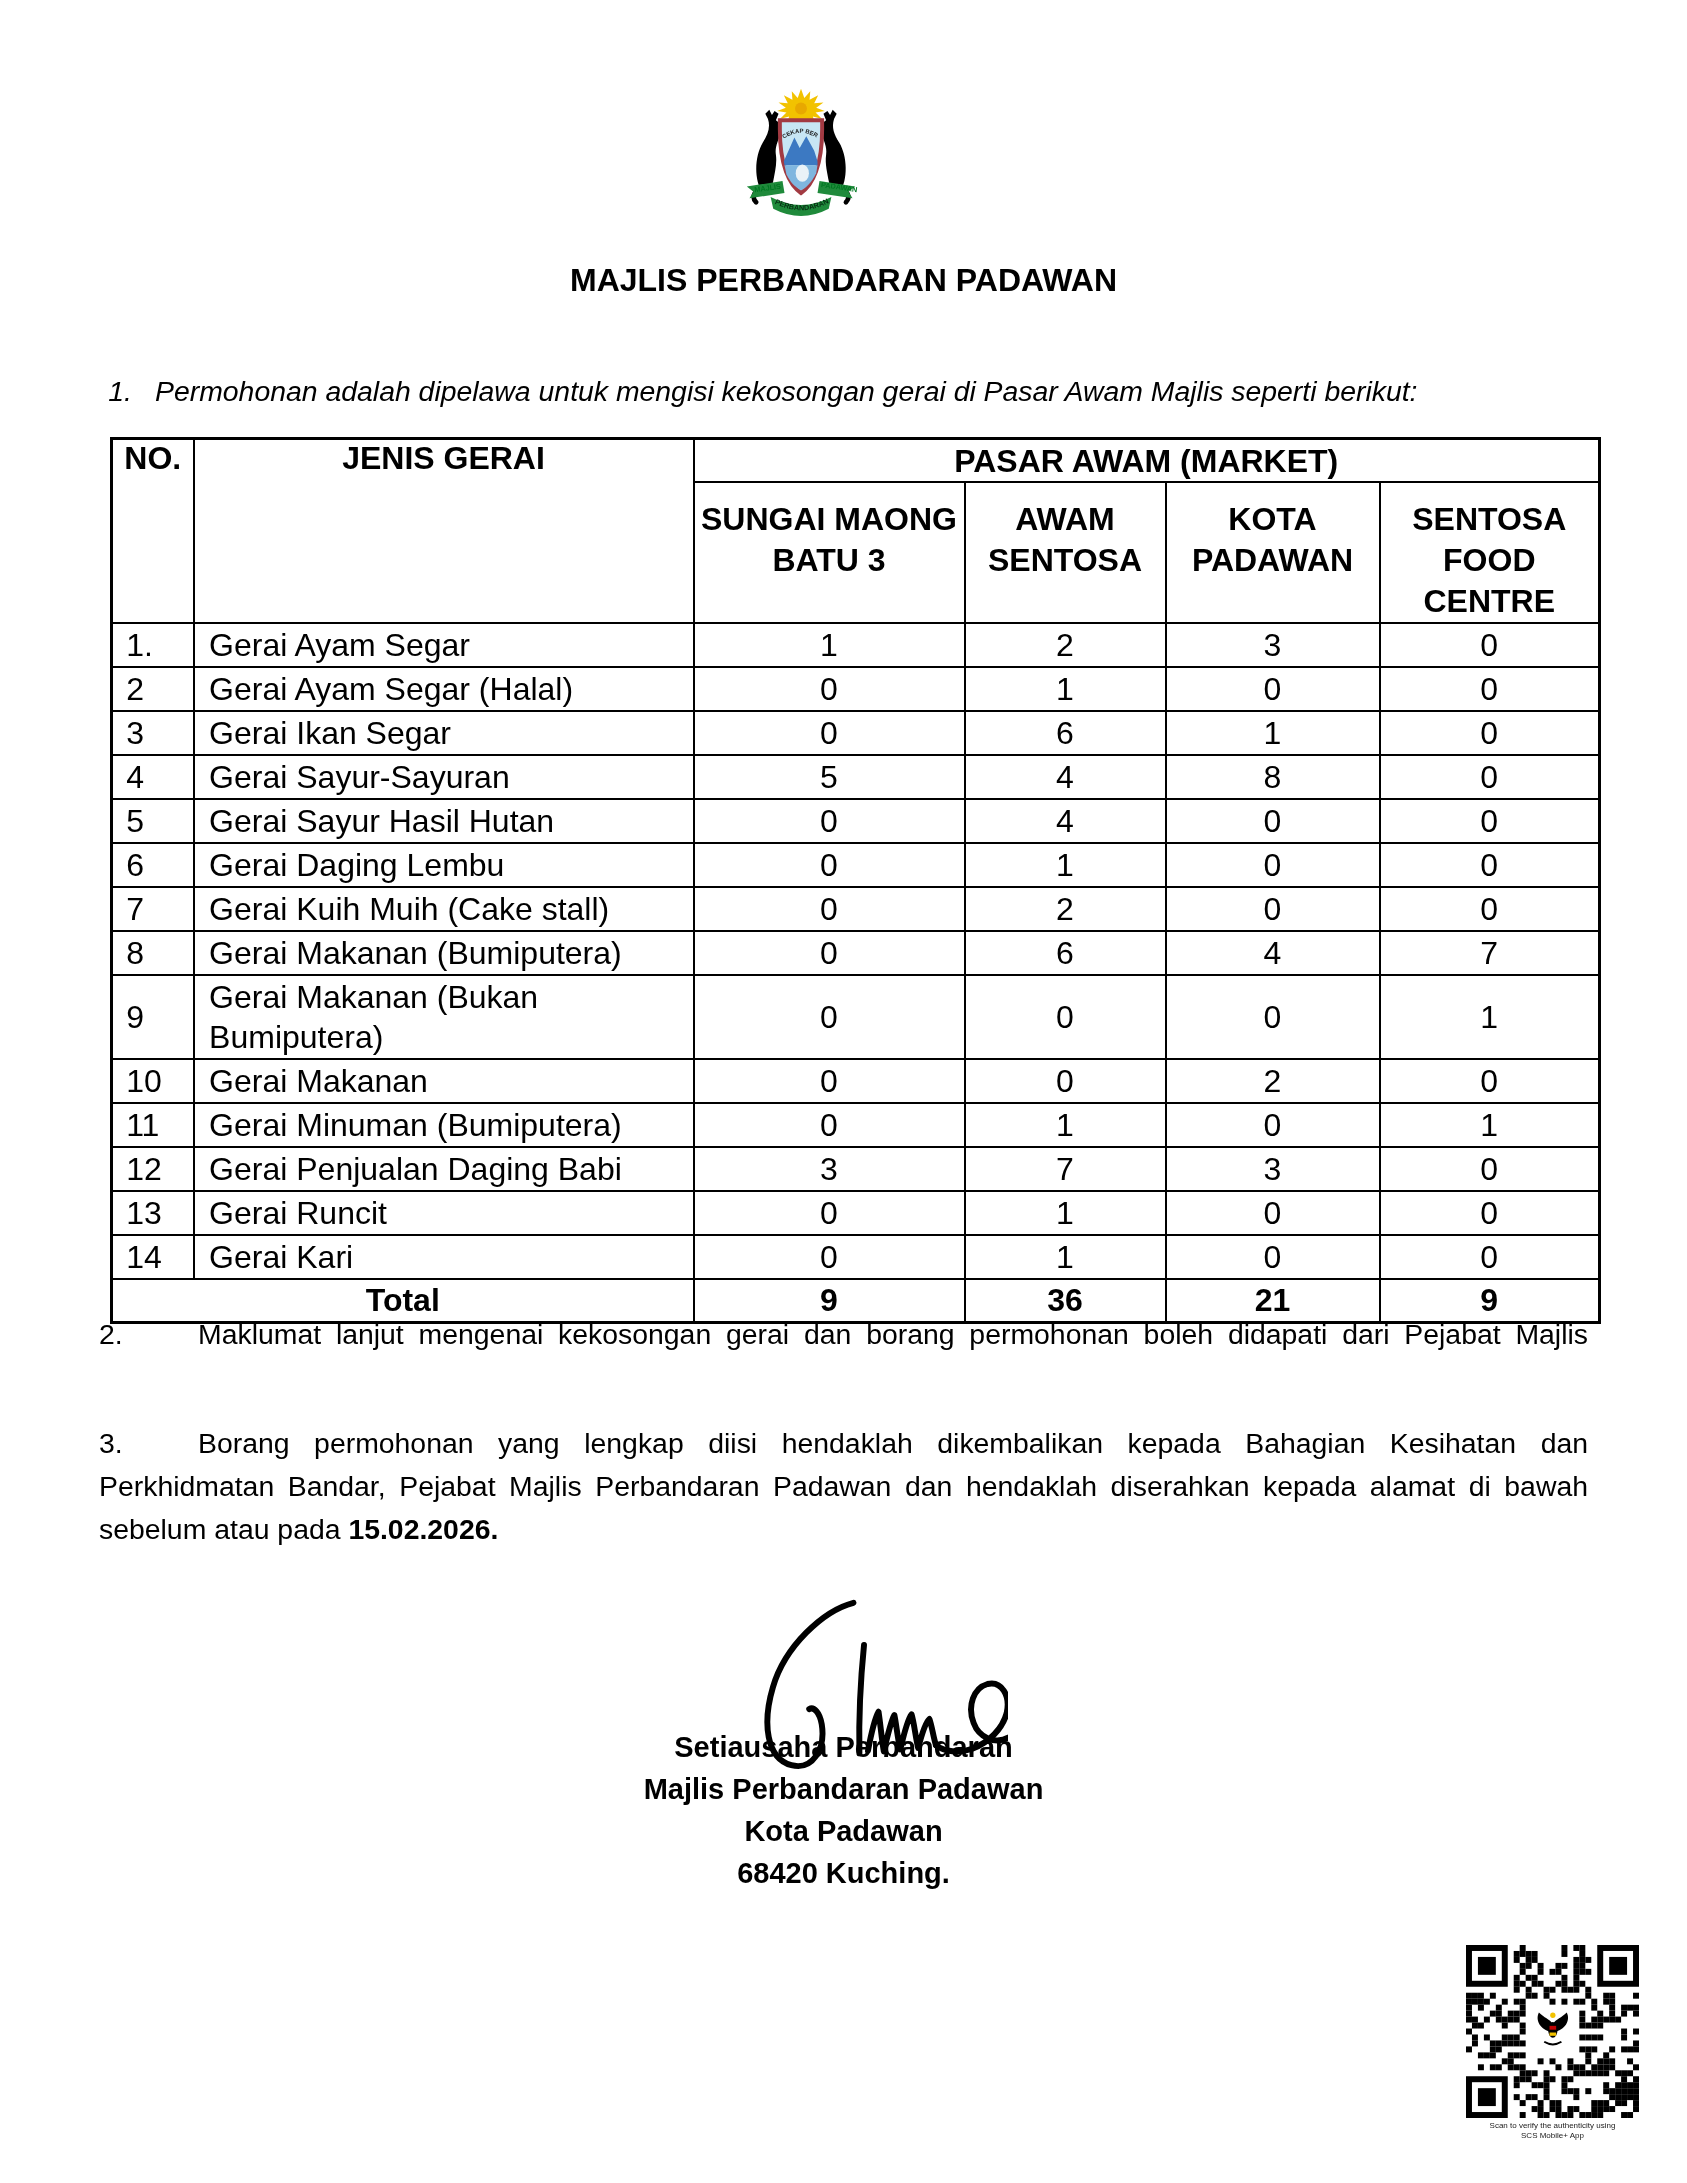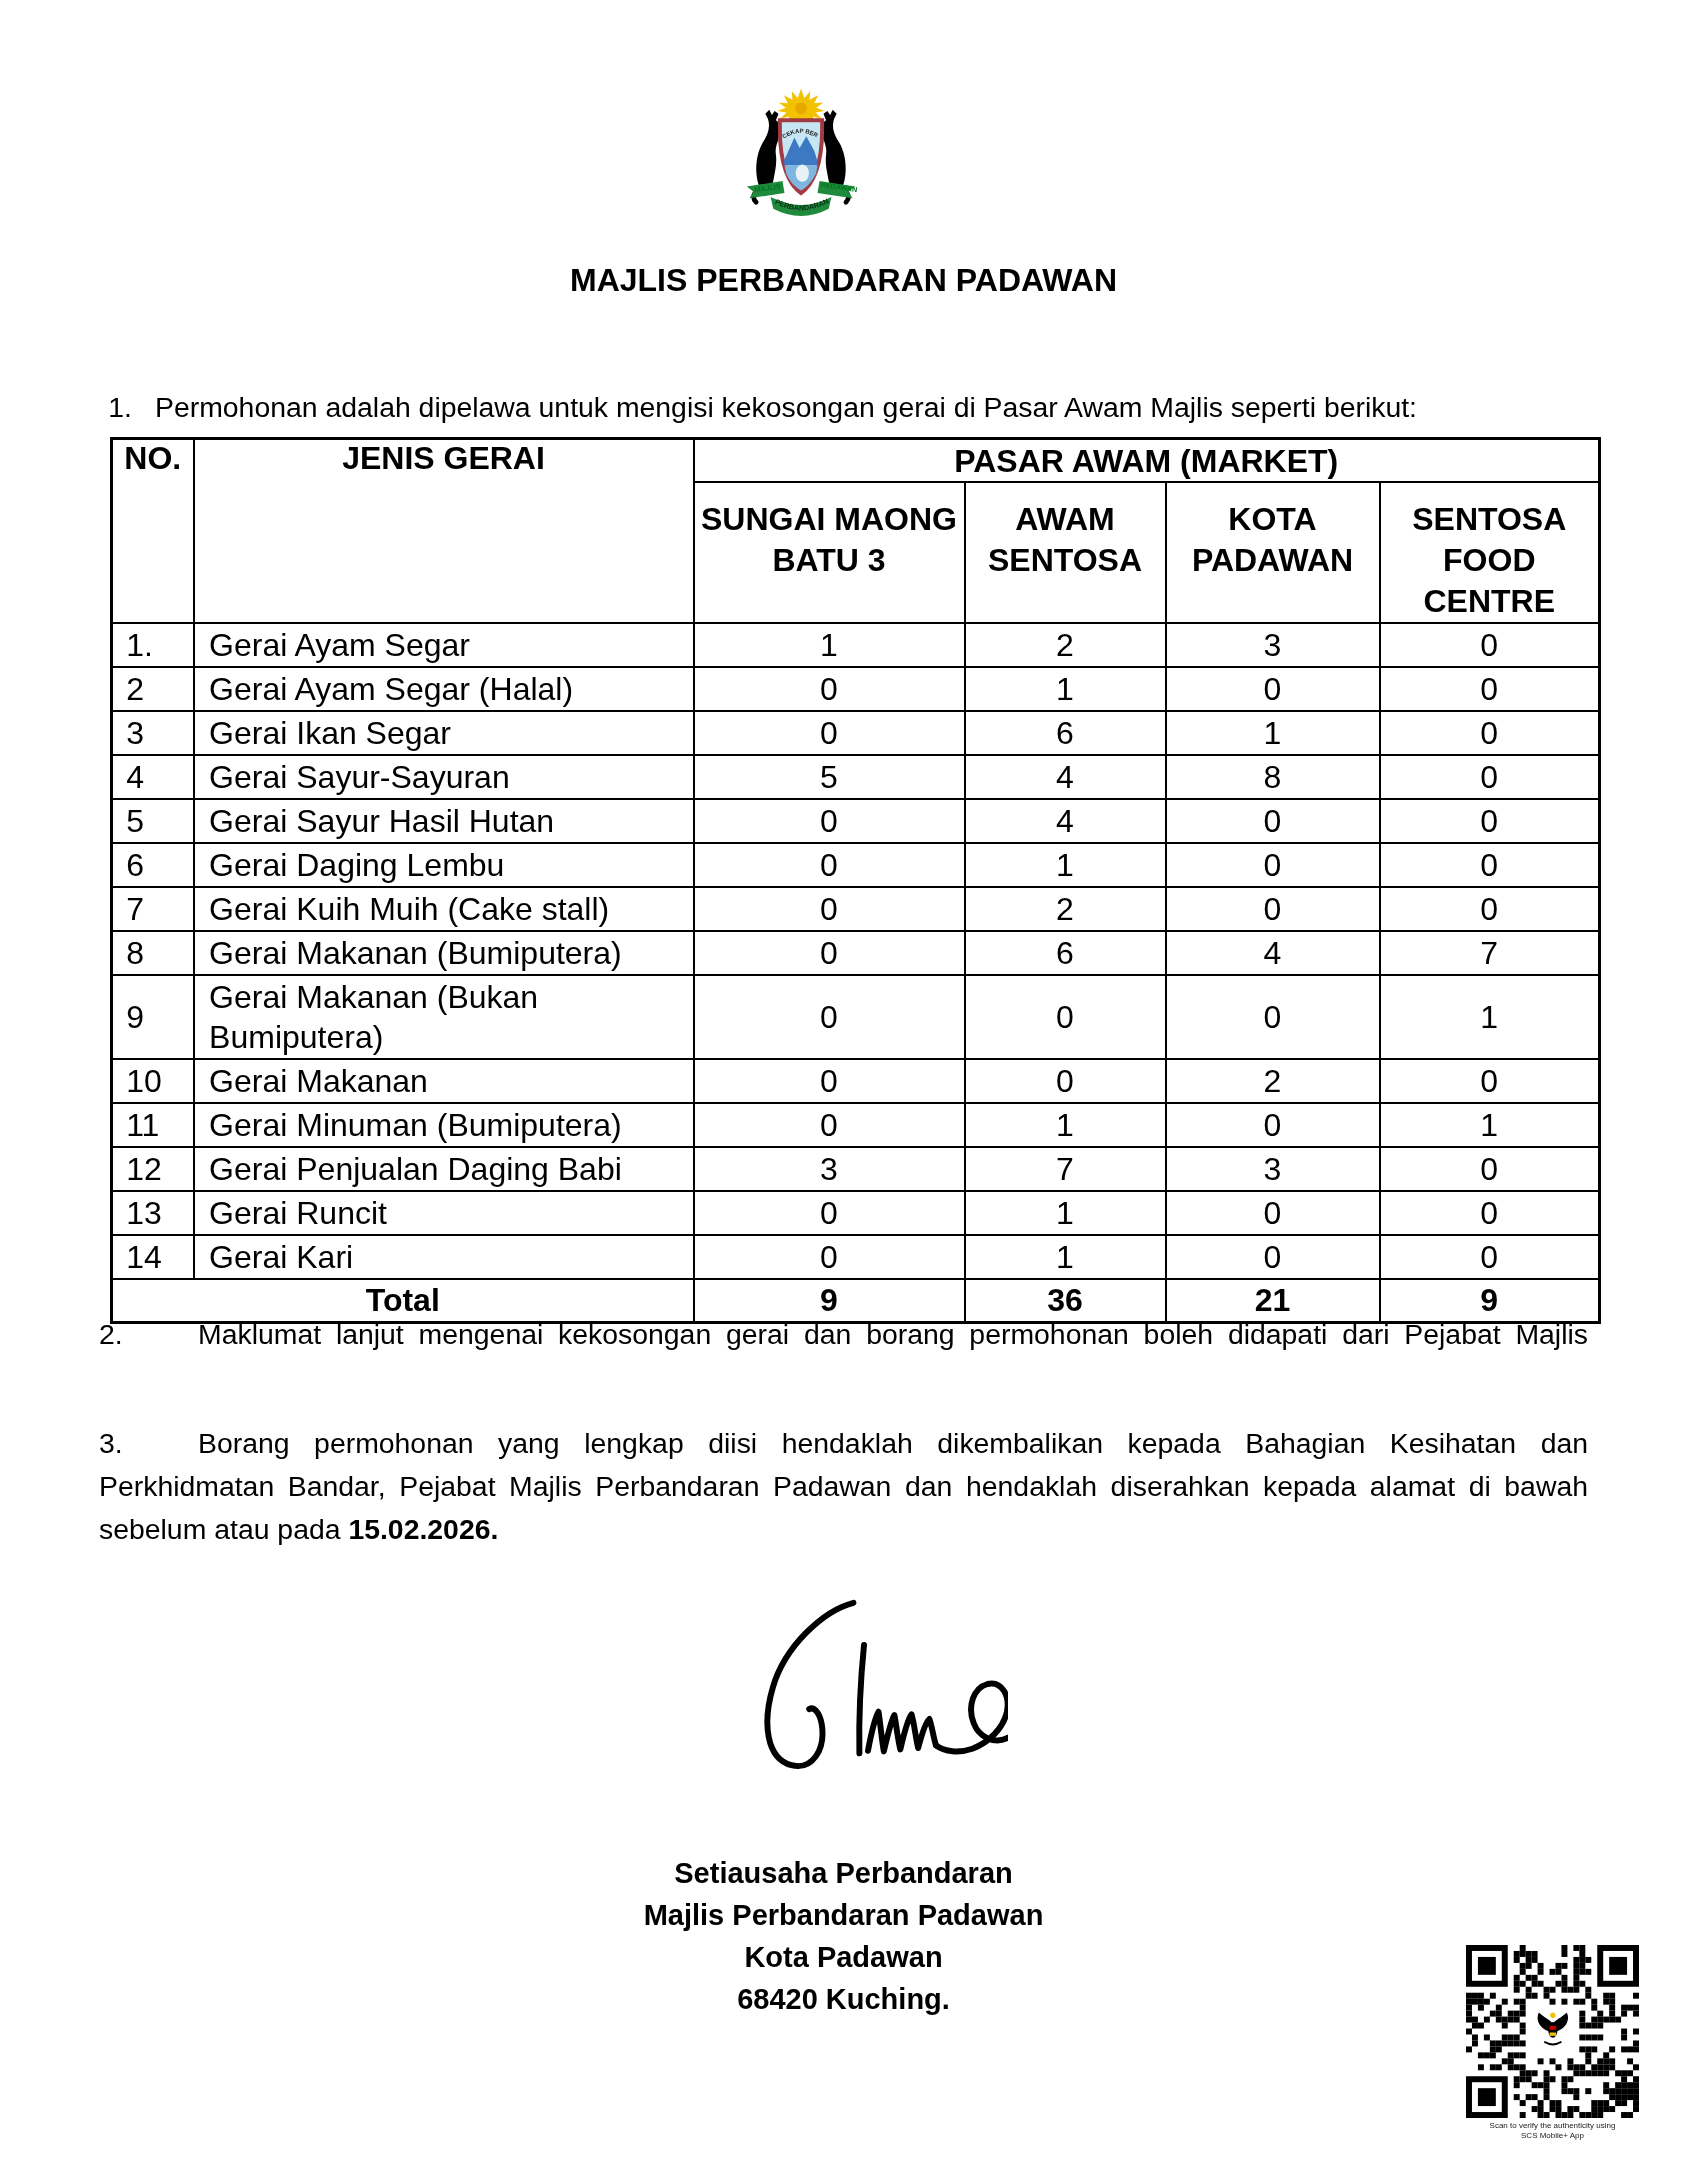--- a/index.html
+++ b/index.html
@@ -7,21 +7,21 @@
         font-family:"Liberation Sans",sans-serif;color:#000;}
   
   .crest{position:absolute;left:728px;top:86px;}
   .doc-title{position:absolute;left:99px;top:262px;width:1489px;text-align:center;
              font-size:32px;font-weight:bold;letter-spacing:0px;}
   .doc-subtitle-wrap{position:absolute;left:99px;top:306px;width:1489px;text-align:center;}
   .doc-subtitle{display:inline-block;font-size:32px;font-weight:bold;
                 border-bottom:4px solid #000;padding:0 5.3px 1.3px 5.3px;}
   
   .para{position:absolute;left:99px;width:1489px;font-size:28.4px;line-height:43px;}
-  .para1{top:386px;}
+  .para1{top:370px;font-style:italic;}
   .num-marker{display:inline-block;width:56px;padding-left:9.3px;box-sizing:border-box;}
   .tab-marker{display:inline-block;width:99px;box-sizing:border-box;}
   .just{text-align:justify;text-align-last:justify;}
   .para2{top:1313px;}
   .para3{top:1422px;}
   .bold{font-weight:bold;}
   
   table.vac{position:absolute;left:110px;top:437px;width:1489px;border-collapse:collapse;
             table-layout:fixed;font-size:32px;border-radius:16px;}
   table.vac,table.vac th,table.vac td{border:2.6px solid #000;}
@@ -33,21 +33,21 @@
   tr.subhead th{vertical-align:top;padding-top:16px;line-height:41px;text-align:center;}
   tbody tr{height:42px;}
   tbody tr.tall{height:83px;}
   td.c-no{text-align:left;padding-left:13.2px;line-height:37px;vertical-align:middle;}
   td.c-jenis{text-align:left;padding-left:14.6px;line-height:40px;vertical-align:middle;white-space:pre-line;}
   td.c-val{text-align:center;line-height:37px;vertical-align:middle;}
   tr.total-row{height:43px;font-weight:bold;}
   tr.total-row td{text-align:center;vertical-align:middle;line-height:38px;}
   
   .signature{position:absolute;left:724px;top:1588px;}
-  .sig-block{position:absolute;left:99px;top:1852px;width:1489px;text-align:center;
+  .sig-block{position:absolute;left:99px;top:1726px;width:1489px;text-align:center;
              font-size:29px;font-weight:bold;line-height:42px;}
   
   .qr-wrap{position:absolute;left:1465px;top:1945px;width:175px;text-align:center;}
   .qr-caption{font-size:8px;line-height:10px;color:#1a1a1a;margin-top:1.3px;}
 </style>
 </head>
 <body>
 
 <div class="page">
 

